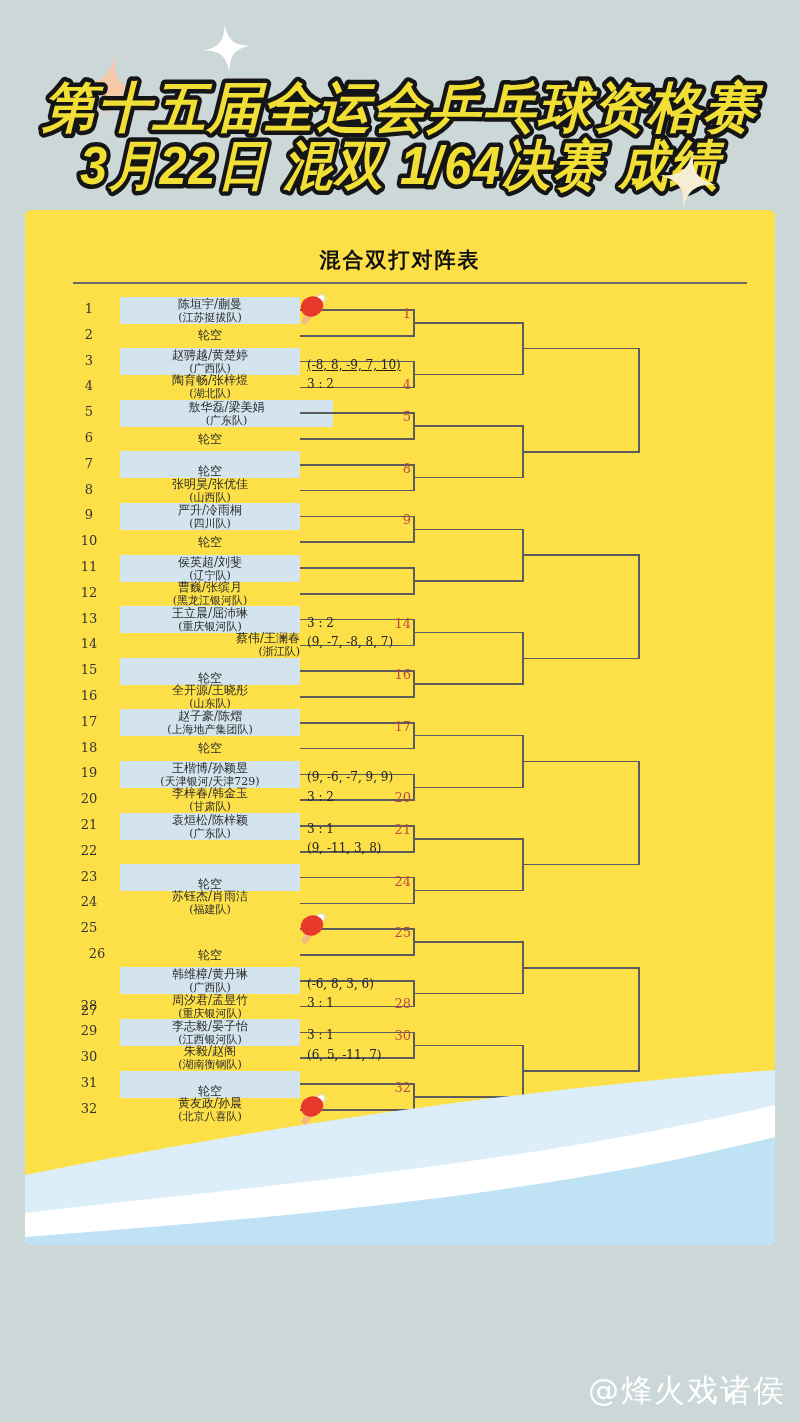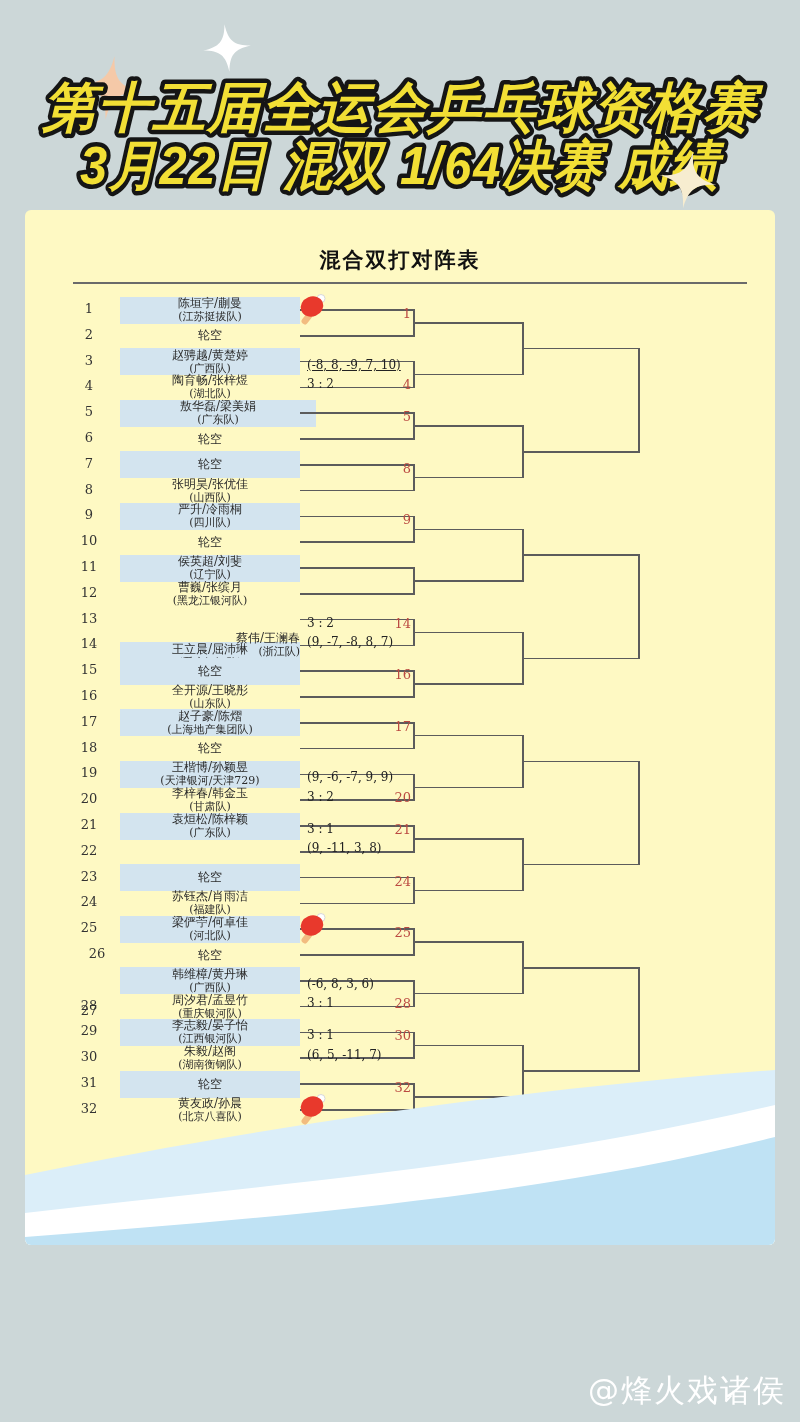--- a/index.html
+++ b/index.html
@@ -3,29 +3,29 @@
 <meta charset="utf-8">
 <style>
   html,body{margin:0;padding:0;}
   .page{position:relative;width:800px;height:1422px;background:#ccd7d8;overflow:hidden;
         font-family:"DejaVu Serif",serif;}
   .abs{position:absolute;}
   .title-svg{position:absolute;left:0;top:0;}
   .ttl{font-family:"Liberation Sans",sans-serif;font-style:italic;font-weight:700;
        font-size:54px;fill:#f2df35;stroke:#151515;stroke-width:9px;paint-order:stroke;
        stroke-linejoin:round;letter-spacing:2px;}
-  .card{position:absolute;left:25px;top:210px;width:750px;height:1035px;background:#fef9c3;
+  .card{position:absolute;left:25px;top:210px;width:750px;height:1035px;background:#fde047;
         border-radius:6px;overflow:hidden;}
   .bracket-title{position:absolute;left:0;top:36px;width:100%;text-align:center;
         font-weight:bold;font-size:21px;color:#111;letter-spacing:2px;}
   .rule{position:absolute;left:48px;top:72px;width:674px;height:2px;background:#6a6a6a;}
   #bracket{position:absolute;left:0;top:0;width:750px;height:1035px;}
   .seed{font-size:13px;color:#333;text-align:center;}
   .tbox{display:flex;flex-direction:column;align-items:center;justify-content:center;text-align:center;}
-  .hl{background:#d3e4ef;}
+  .hl{background:#d3e4ef;justify-content:flex-end;}
   .tname{font-size:12px;line-height:13px;color:#2b2b2b;white-space:nowrap;}
   .tclub{font-size:11px;line-height:13px;color:#2b2b2b;white-space:nowrap;}
   .bline{background:#5c5c5c;}
   .score{font-size:12px;color:#222;white-space:nowrap;}
   .wnum{font-size:13px;color:#bb4a42;text-align:right;}
   .waves{position:absolute;left:0;bottom:0;}
   .watermark{position:absolute;top:1370px;right:14px;font-family:"DejaVu Sans",sans-serif;
         font-size:31px;color:#ffffff;letter-spacing:2px;}
 </style>
 </head>
@@ -68,21 +68,21 @@
           <span class="tclub">(广西队)</span>
         </div>
         <div class="abs bline" style="left: 275px; top: 150.85px; width: 113px; height: 1.5px;"></div>
         <div class="abs seed" style="left: 50px; top: 168.4px; width: 28px;">4</div>
         <div class="abs tbox" style="left: 95px; top: 163.9px; width: 180px; height: 27px;">
           <span class="tname">陶育畅/张梓煜</span>
           <span class="tclub">(湖北队)</span>
         </div>
         <div class="abs bline" style="left: 275px; top: 176.65px; width: 113px; height: 1.5px;"></div>
         <div class="abs seed" style="left: 50px; top: 194.2px; width: 28px;">5</div>
-        <div class="abs tbox hl" style="left: 95px; top: 189.7px; width: 196px; height: 27px;">
+        <div class="abs tbox hl" style="left: 95px; top: 189.7px; width: 213px; height: 27px;">
           <span class="tname">敖华磊/梁美娟</span>
           <span class="tclub">(广东队)</span>
         </div>
         <div class="abs bline" style="left: 275px; top: 202.45px; width: 113px; height: 1.5px;"></div>
         <div class="abs seed" style="left: 50px; top: 220px; width: 28px;">6</div>
         <div class="abs tbox" style="left: 95px; top: 215.5px; width: 180px; height: 27px;">
           <span class="tname">轮空</span>
         </div>
         <div class="abs bline" style="left: 275px; top: 228.25px; width: 113px; height: 1.5px;"></div>
         <div class="abs seed" style="left: 50px; top: 245.8px; width: 28px;">7</div>
@@ -113,21 +113,21 @@
           <span class="tclub">(辽宁队)</span>
         </div>
         <div class="abs bline" style="left: 275px; top: 357.25px; width: 113px; height: 1.5px;"></div>
         <div class="abs seed" style="left: 50px; top: 374.8px; width: 28px;">12</div>
         <div class="abs tbox" style="left: 95px; top: 370.3px; width: 180px; height: 27px;">
           <span class="tname">曹巍/张缤月</span>
           <span class="tclub">(黑龙江银河队)</span>
         </div>
         <div class="abs bline" style="left: 275px; top: 383.05px; width: 113px; height: 1.5px;"></div>
         <div class="abs seed" style="left: 50px; top: 400.6px; width: 28px;">13</div>
-        <div class="abs tbox hl" style="left: 95px; top: 396.1px; width: 180px; height: 27px; margin-top: 36px;">
+        <div class="abs tbox hl" style="left: 95px; top: 396.1px; width: 180px; height: 27px;">
           <span class="tname">王立晨/屈沛琳</span>
           <span class="tclub">(重庆银河队)</span>
         </div>
         <div class="abs bline" style="left: 275px; top: 408.85px; width: 113px; height: 1.5px;"></div>
         <div class="abs seed" style="left: 50px; top: 426.4px; width: 28px;">14</div>
         <div class="abs tbox" style="left: 95px; top: 421.9px; width: 180px; height: 27px; align-items: flex-end;">
           <span class="tname">蔡伟/王澜春</span>
           <span class="tclub">(浙江队)</span>
         </div>
         <div class="abs bline" style="left: 275px; top: 434.65px; width: 113px; height: 1.5px;"></div>
@@ -178,24 +178,20 @@
           <span class="tname">轮空</span>
         </div>
         <div class="abs bline" style="left: 275px; top: 666.85px; width: 113px; height: 1.5px;"></div>
         <div class="abs seed" style="left: 50px; top: 684.4px; width: 28px;">24</div>
         <div class="abs tbox" style="left: 95px; top: 679.9px; width: 180px; height: 27px;">
           <span class="tname">苏钰杰/肖雨洁</span>
           <span class="tclub">(福建队)</span>
         </div>
         <div class="abs bline" style="left: 275px; top: 692.65px; width: 113px; height: 1.5px;"></div>
         <div class="abs seed" style="left: 50px; top: 710.2px; width: 28px;">25</div>
-        <div class="abs tbox hl" style="left: 95px; top: 705.7px; width: 180px; height: 27px;">
-          <span class="tname">梁俨苧/何卓佳</span>
-          <span class="tclub">(河北队)</span>
-        </div>
         <div class="abs bline" style="left: 275px; top: 718.45px; width: 113px; height: 1.5px;"></div>
         <div class="abs " style="left: 270px; top: 701.2px; width: 36px; height: 36px; z-index: 5;"><svg width="36" height="36" viewBox="0 0 36 36">
             <circle cx="26" cy="6.5" r="4" fill="#ffffff" stroke="#d8d8d8" stroke-width="1"></circle>
             <rect x="9" y="20" width="6.5" height="13" rx="3" fill="#f2bc80" transform="rotate(38 12 26)"></rect>
             <ellipse cx="17" cy="14.5" rx="11.5" ry="10" fill="#e8392c" transform="rotate(-22 17 14.5)"></ellipse>
           </svg></div>
         <div class="abs seed" style="left: 50px; top: 736px; width: 28px; margin-left: 8px;">26</div>
         <div class="abs tbox" style="left: 95px; top: 731.5px; width: 180px; height: 27px;">
           <span class="tname">轮空</span>
         </div>

